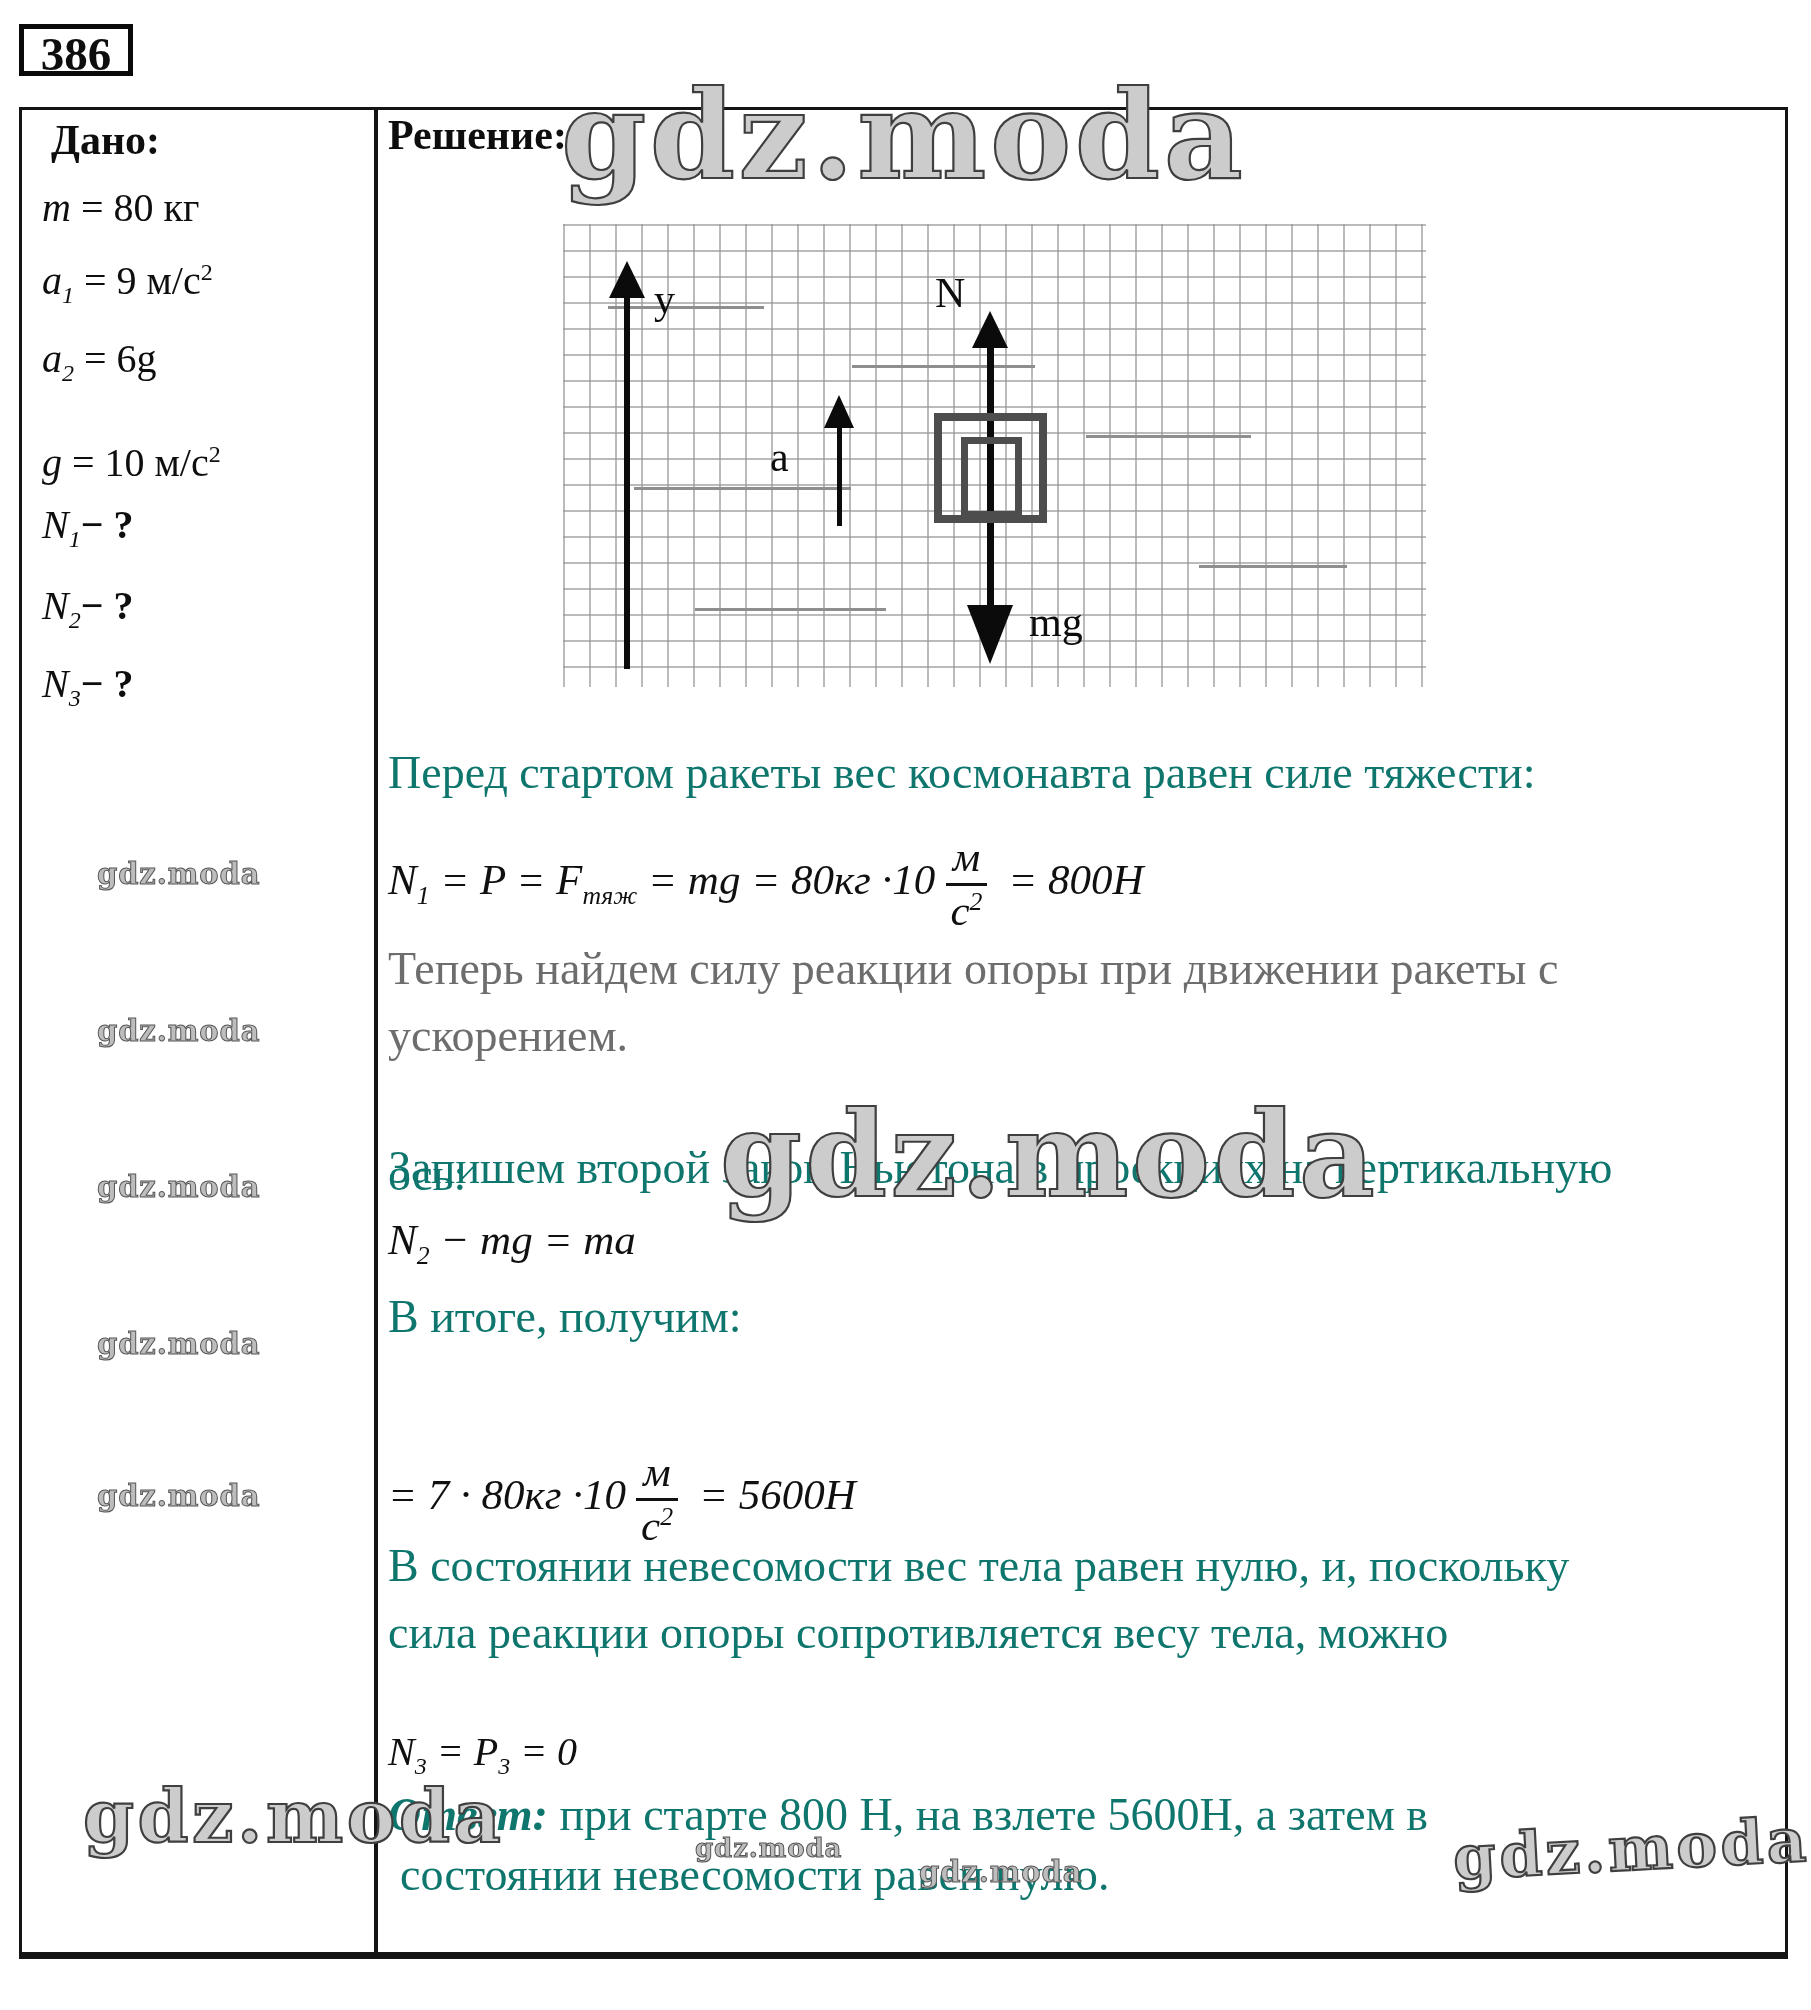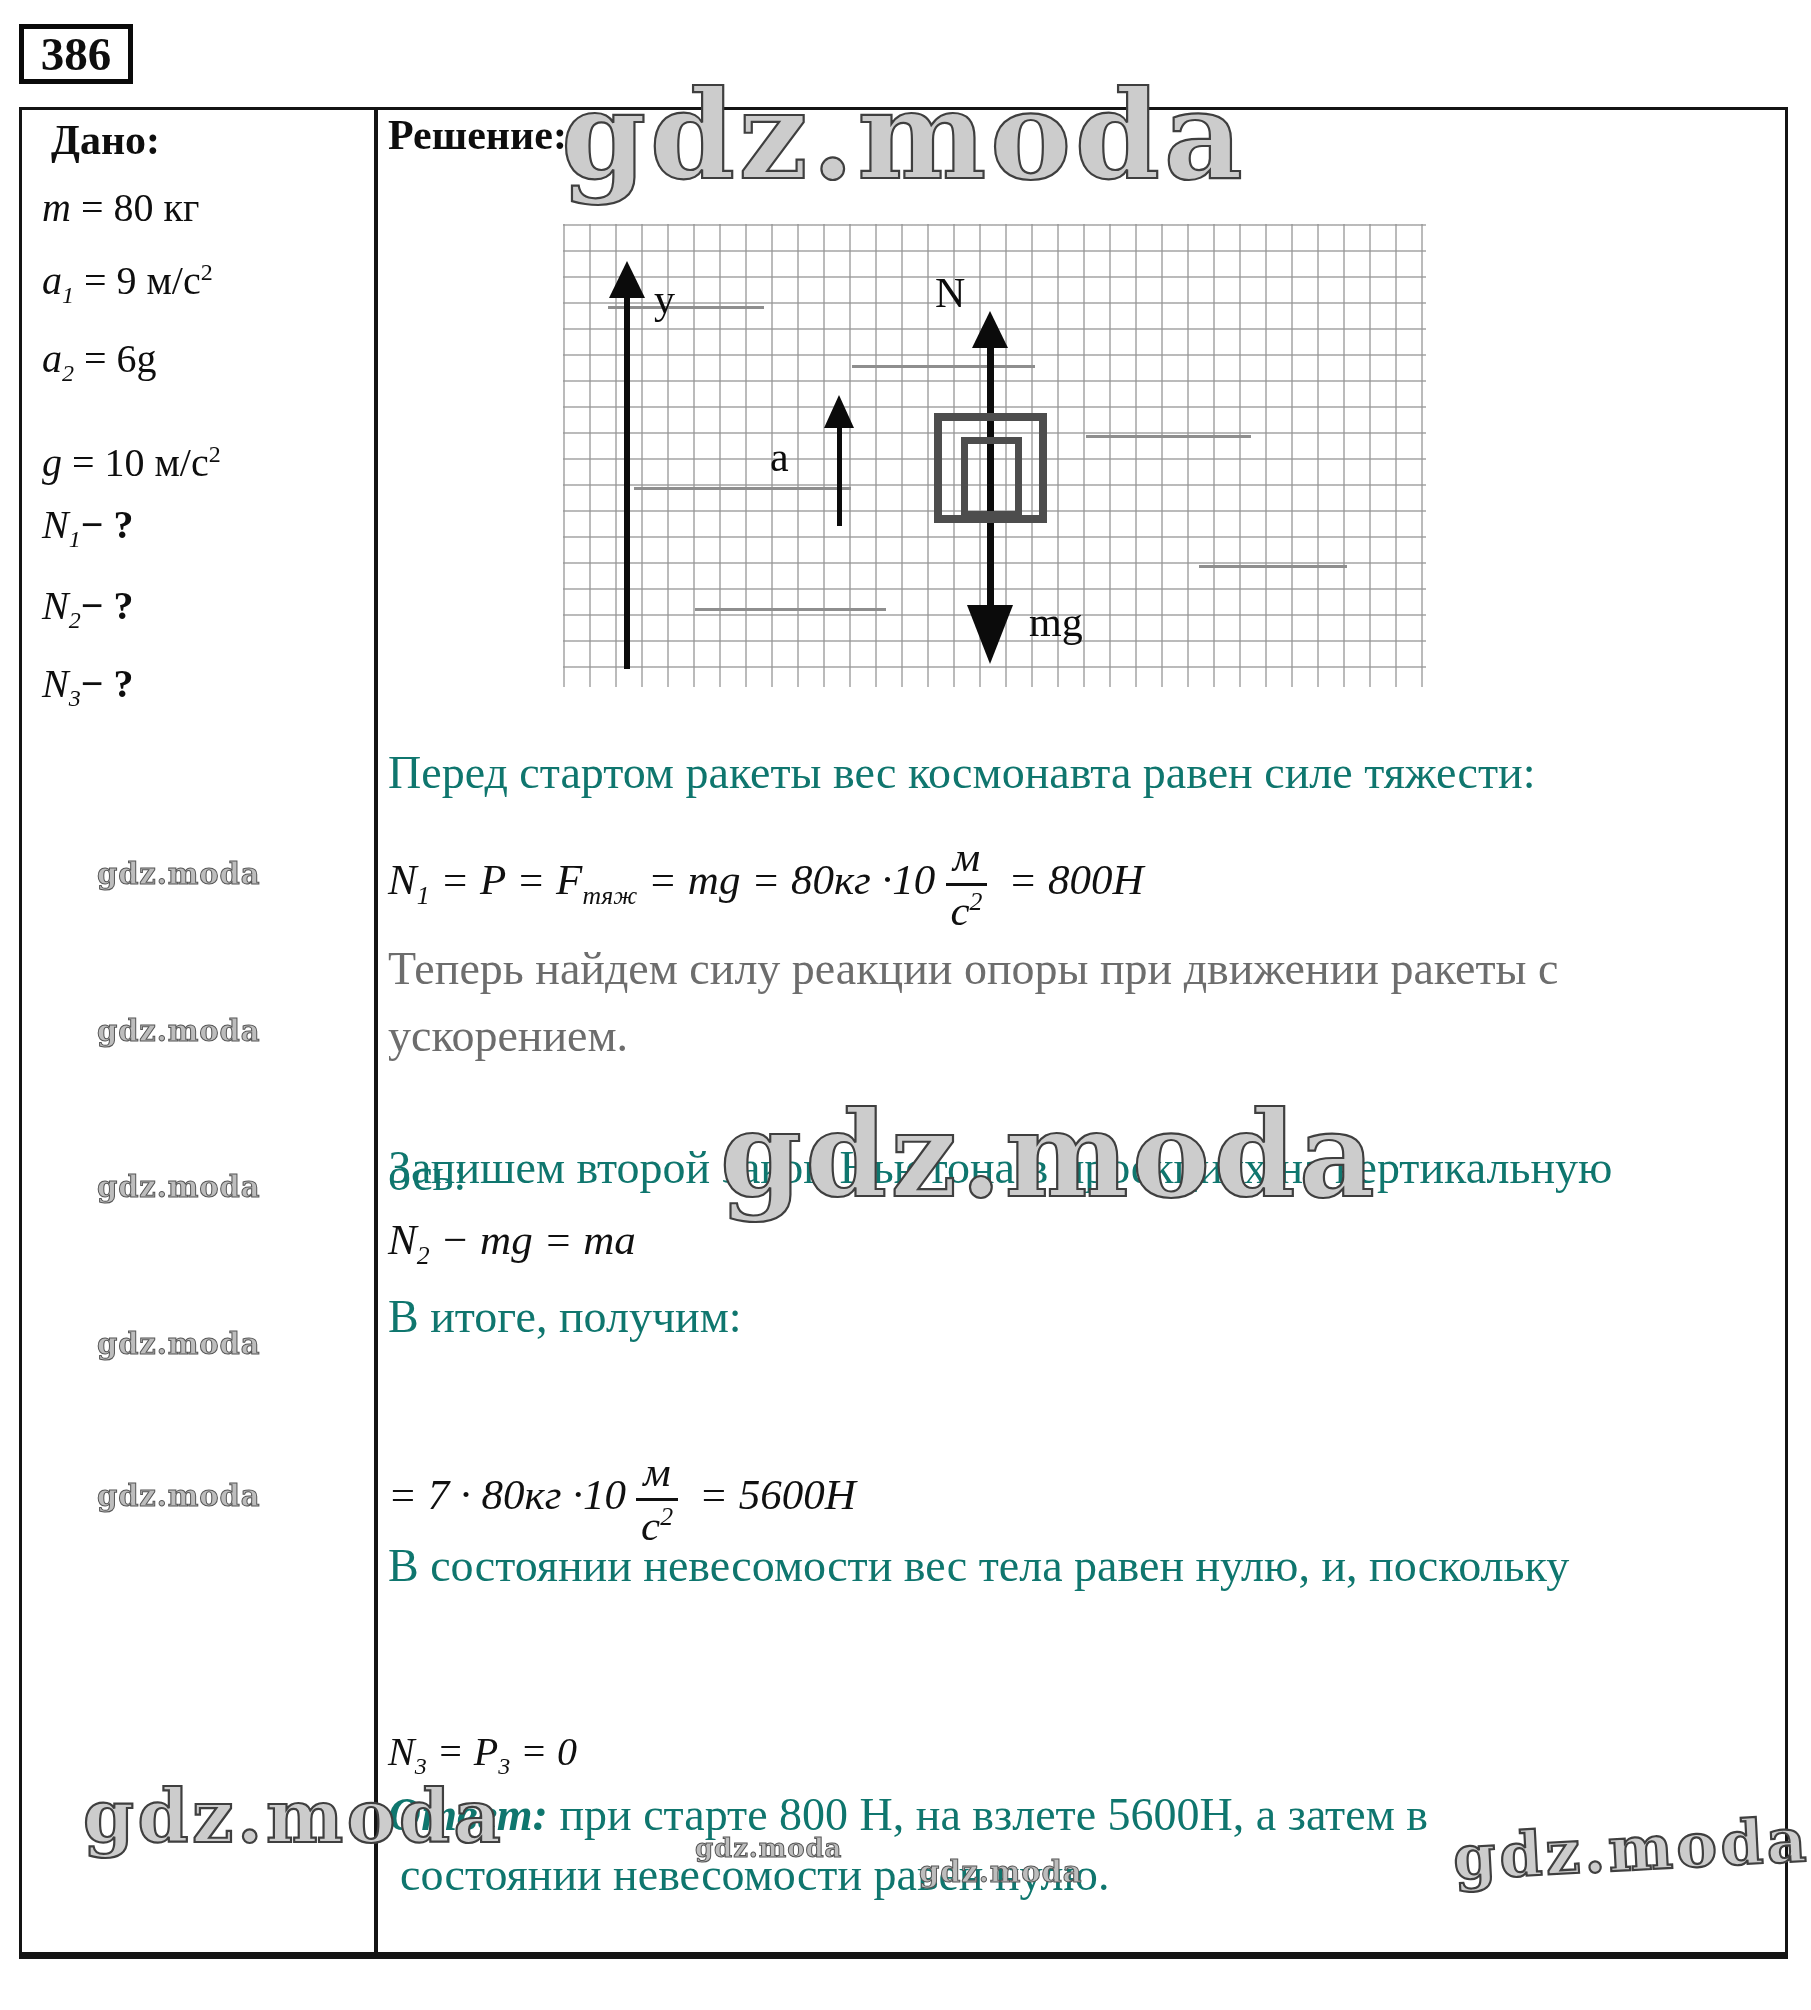--- a/index.html
+++ b/index.html
@@ -3,21 +3,21 @@
 <meta charset="utf-8">
 <style>
   html,body{margin:0;padding:0;background:#ffffff;}
   #page{
     position:relative;width:1812px;height:2010px;background:#ffffff;
     font-family:"Liberation Serif","DejaVu Serif",serif;color:#0e0e0e;overflow:hidden;
   }
   .abs{position:absolute;}
   
   #numbox{
-    left:19px;top:24px;width:114px;height:60px;border:5.2px solid #0a0a0a;
+    left:19px;top:24px;width:114px;height:52px;border:5.2px solid #0a0a0a;
     box-sizing:border-box;text-align:center;line-height:50px;
     font-size:47px;font-weight:700;
   }
   
   #frame{
     left:19px;top:107px;width:1769px;height:1852px;box-sizing:border-box;
     border:3.5px solid #141414;border-bottom:7.8px solid #141414;
   }
   #divider{left:374px;top:107px;width:3.5px;height:1852px;background:#141414;}
   .coltitle{font-size:42px;font-weight:700;}
@@ -136,20 +136,21 @@
   </div>
 
   <div class="abs para" style="top:1291px;">В итоге, получим:</div>
 
 
   <div class="abs formula tallline" style="top:1430px;">
     <span>= 7 · 80кг ·10</span><span class="frac"><span class="num">м</span><span class="den"><span>с</span><sup>2</sup></span></span><span> = 5600Н</span>
   </div>
 
   <div class="abs para" style="top:1540px;">В состоянии невесомости вес тела равен нулю, и, поскольку</div>
+  <div class="abs para" style="top:1607px;">сила реакции опоры сопротивляется весу тела, можно</div>
 
   <div class="abs formula" style="top:1728px;font-size:40px;">
     <span>N</span><sub>3</sub><span> = P</span><sub>3</sub><span> = 0</span>
   </div>
 
   <div class="abs para" style="top:1789px;">
     <span class="ans-label">Ответ:</span><span> при старте 800 Н, на взлете 5600Н, а затем в</span>
   </div>
   <div class="abs para" style="left:400px;top:1849px;">состоянии невесомости равен нулю.</div>
 

